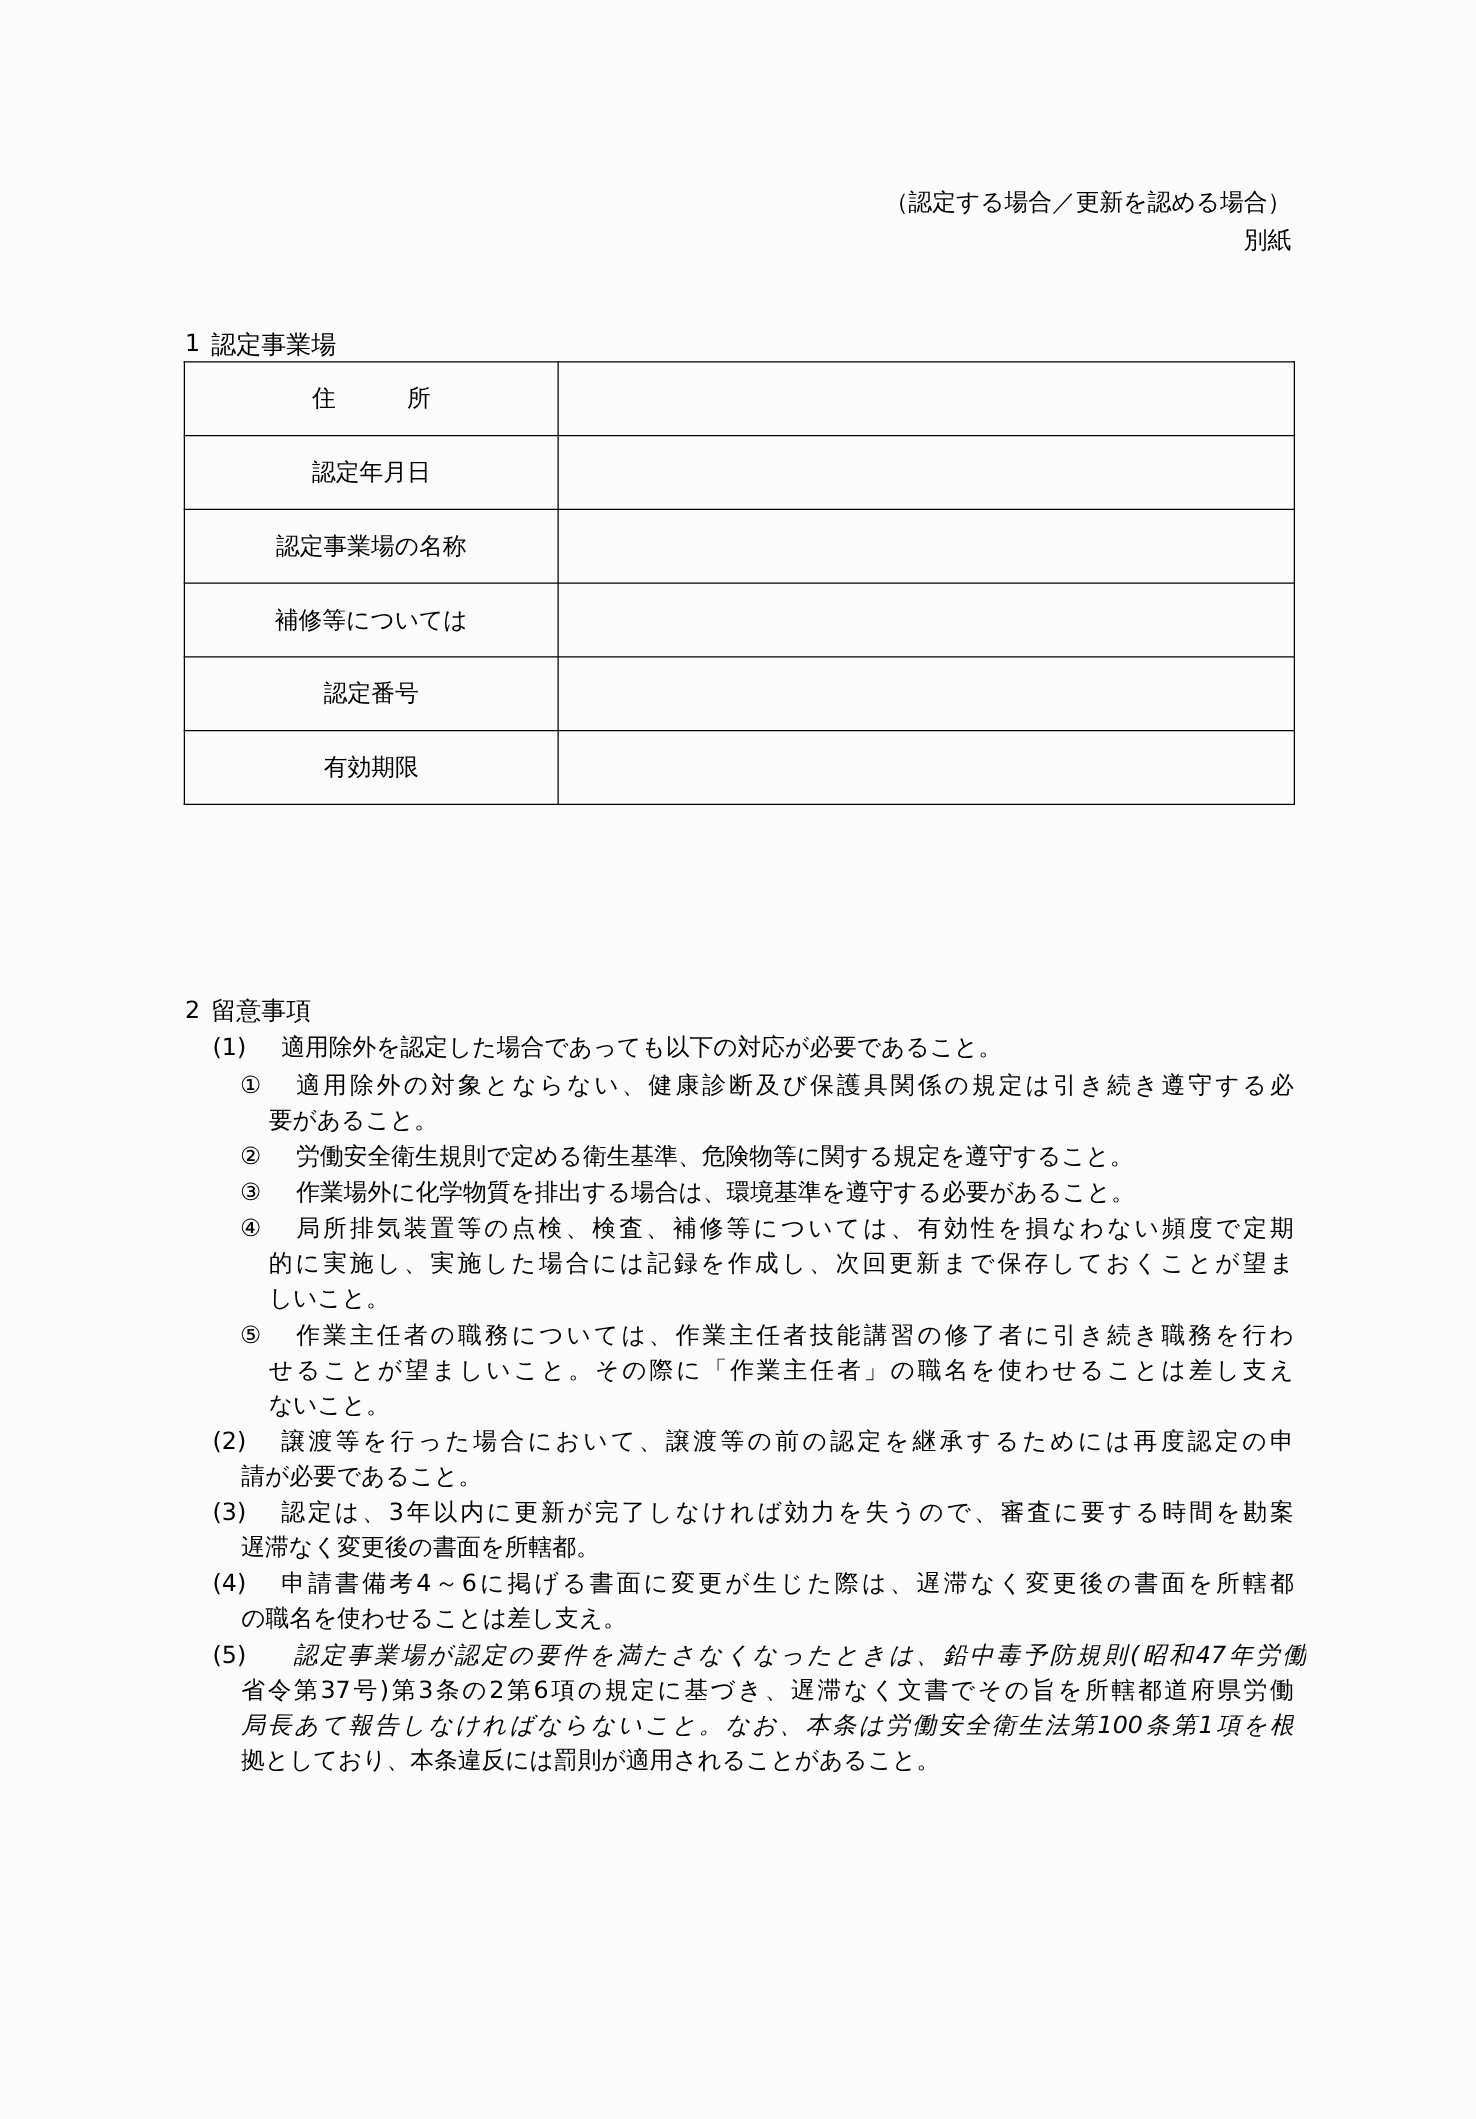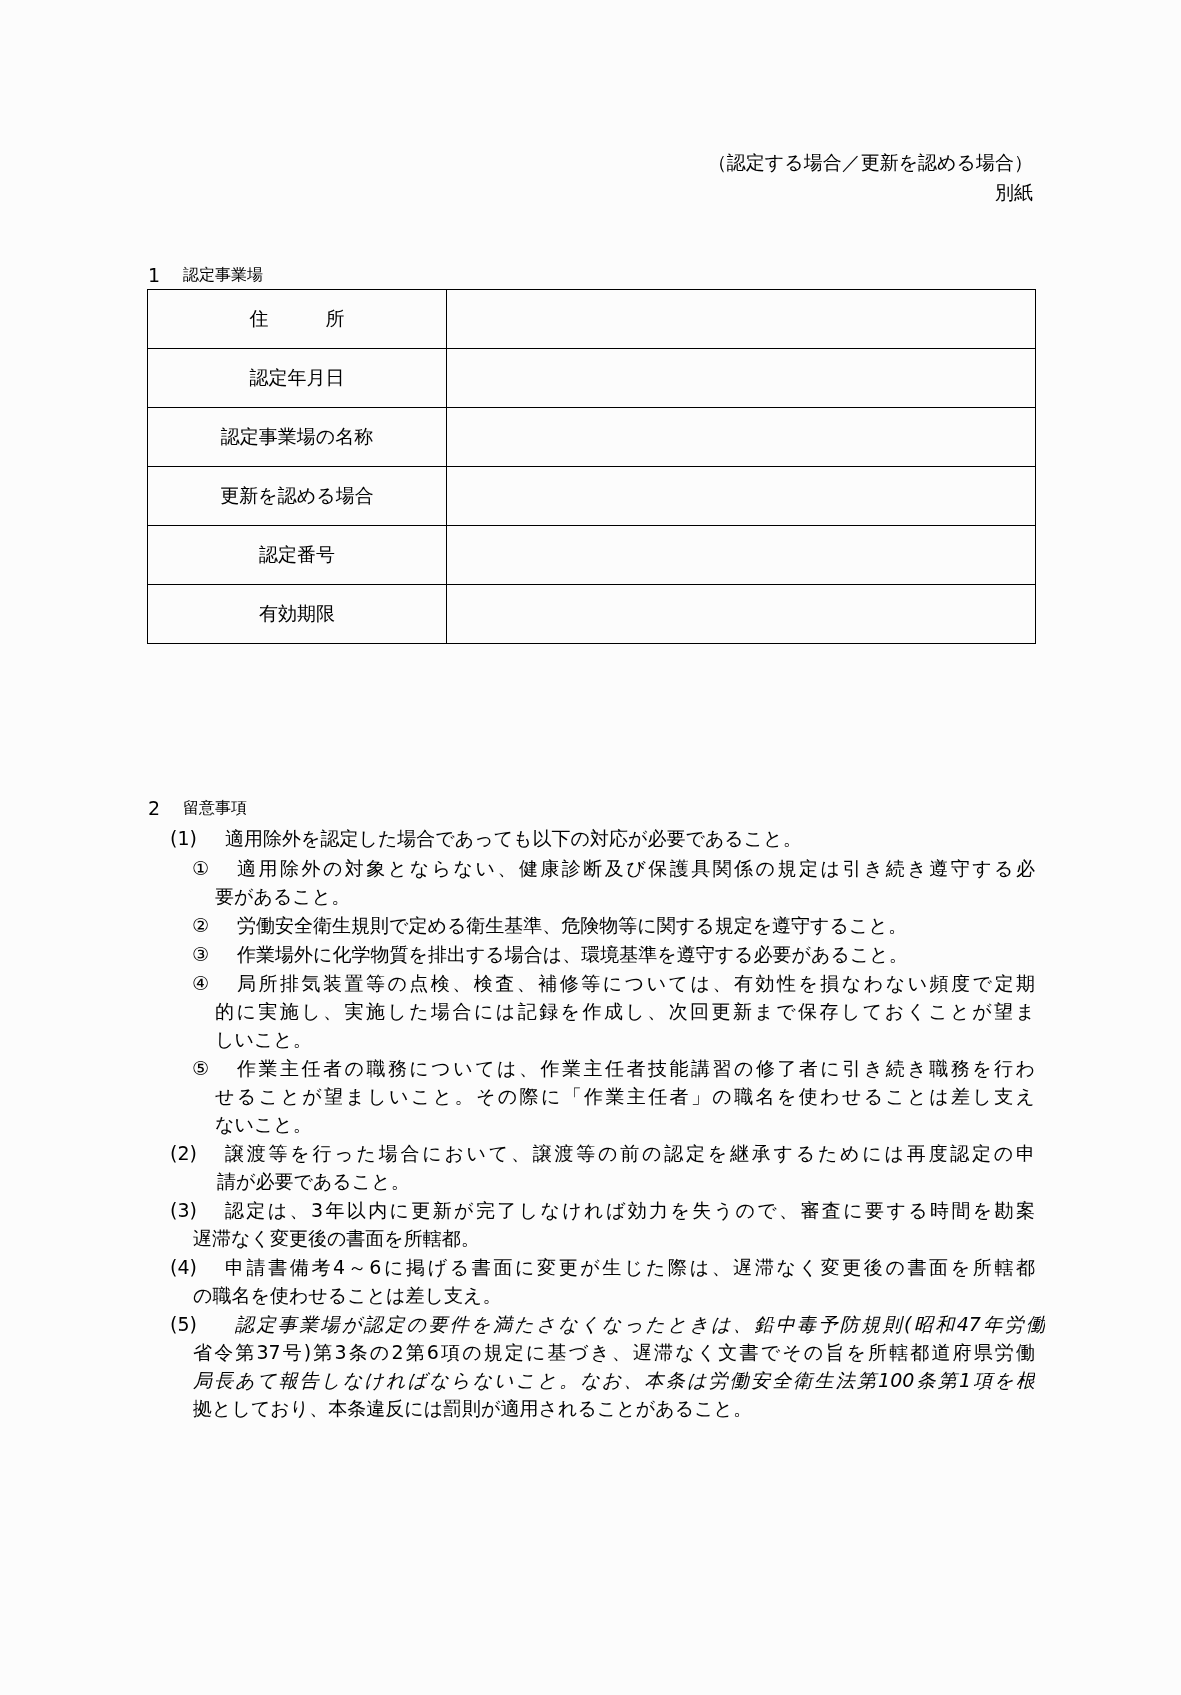--- a/index.html
+++ b/index.html
@@ -1,21 +1,21 @@
 <!DOCTYPE html>
 <html><head>
 <meta charset="utf-8">
 <style>
   html, body { margin:0; padding:0; }
   body { width:1181px; height:1695px; background:#fcfcfc; position:relative; overflow:hidden;
          font-family:"DejaVu Sans", "Liberation Sans", sans-serif; color:#000; }
   .abs { position:absolute; white-space:nowrap; }
   .note-top { right:148px; font-size:19px; line-height:24px; }
   .sec-num { position:absolute; left:148px; font-size:19px; line-height:24px; }
-  .sec-title { position:absolute; left:183px; font-size:16px; line-height:24px; }
+  .sec-title { position:absolute; left:169px; font-size:20px; line-height:24px; }
   table.grid { position:absolute; left:147px; top:289px; width:889px; border-collapse:collapse; }
   table.grid td { border:1.5px solid #000; height:58px; padding:0; font-size:19px; }
   table.grid td.label { width:298px; text-align:center; }
   .line { position:absolute; font-size:19px; line-height:24px; white-space:nowrap; }
   .just { text-align:justify; text-align-last:justify; white-space:normal; overflow:hidden; height:24px; }
   .marker { position:absolute; font-size:19px; line-height:24px; }
 </style>
 </head>
 <body>
 
@@ -34,21 +34,21 @@
     </tr>
     <tr>
       <td class="label">認定年月日</td>
       <td></td>
     </tr>
     <tr>
       <td class="label">認定事業場の名称</td>
       <td></td>
     </tr>
     <tr>
-      <td class="label">更新を認める場合</td>
+      <td class="label">補修等については</td>
       <td></td>
     </tr>
     <tr>
       <td class="label">認定番号</td>
       <td></td>
     </tr>
     <tr>
       <td class="label">有効期限</td>
       <td></td>
     </tr>
@@ -78,21 +78,21 @@
   <div class="line just" style="left:215px; top:999px; width:820px;">的に実施し、実施した場合には記録を作成し、次回更新まで保存しておくことが望ま</div>
   <div class="line" style="left:215px; top:1027px;">しいこと。</div>
 
   <span class="marker" style="left:192px; top:1056px;">⑤</span>
   <div class="line just" style="left:237px; top:1056px; width:798px;">作業主任者の職務については、作業主任者技能講習の修了者に引き続き職務を行わ</div>
   <div class="line just" style="left:215px; top:1084px; width:820px;">せることが望ましいこと。その際に「作業主任者」の職名を使わせることは差し支え</div>
   <div class="line" style="left:215px; top:1112px;">ないこと。</div>
 
   <span class="marker" style="left:170px; top:1141px;">(2)</span>
   <div class="line just" style="left:225px; top:1141px; width:810px;">譲渡等を行った場合において、譲渡等の前の認定を継承するためには再度認定の申</div>
-  <div class="line" style="left:193px; top:1169px;margin-left:24px;">請が必要であること。</div>
+  <div class="line" style="left:193px; top:1169px;">請が必要であること。</div>
 
   <span class="marker" style="left:170px; top:1198px;">(3)</span>
   <div class="line just" style="left:225px; top:1198px; width:810px;">認定は、3年以内に更新が完了しなければ効力を失うので、審査に要する時間を勘案</div>
   <div class="line" style="left:193px; top:1226px;">遅滞なく変更後の書面を所轄都。</div>
 
   <span class="marker" style="left:170px; top:1255px;">(4)</span>
   <div class="line just" style="left:225px; top:1255px; width:810px;">申請書備考4～6に掲げる書面に変更が生じた際は、遅滞なく変更後の書面を所轄都</div>
   <div class="line" style="left:193px; top:1283px;">の職名を使わせることは差し支え。</div>
 
   <span class="marker" style="left:170px; top:1312px;">(5)</span>

